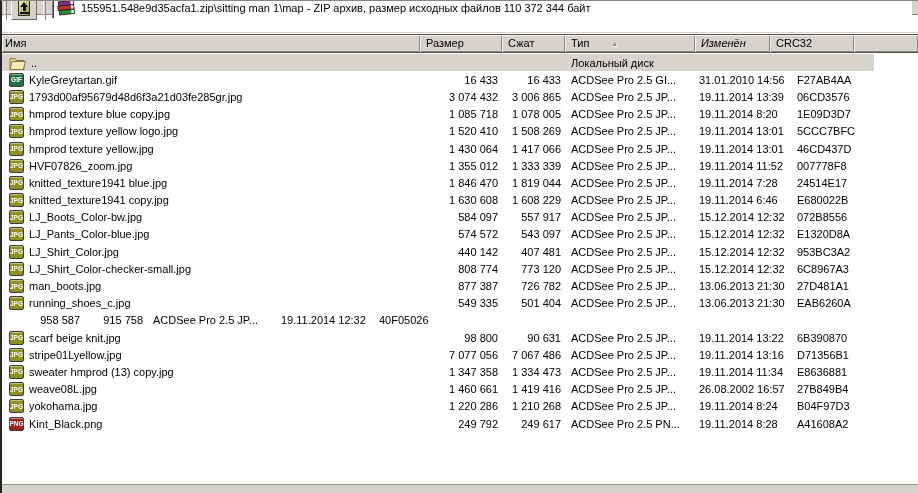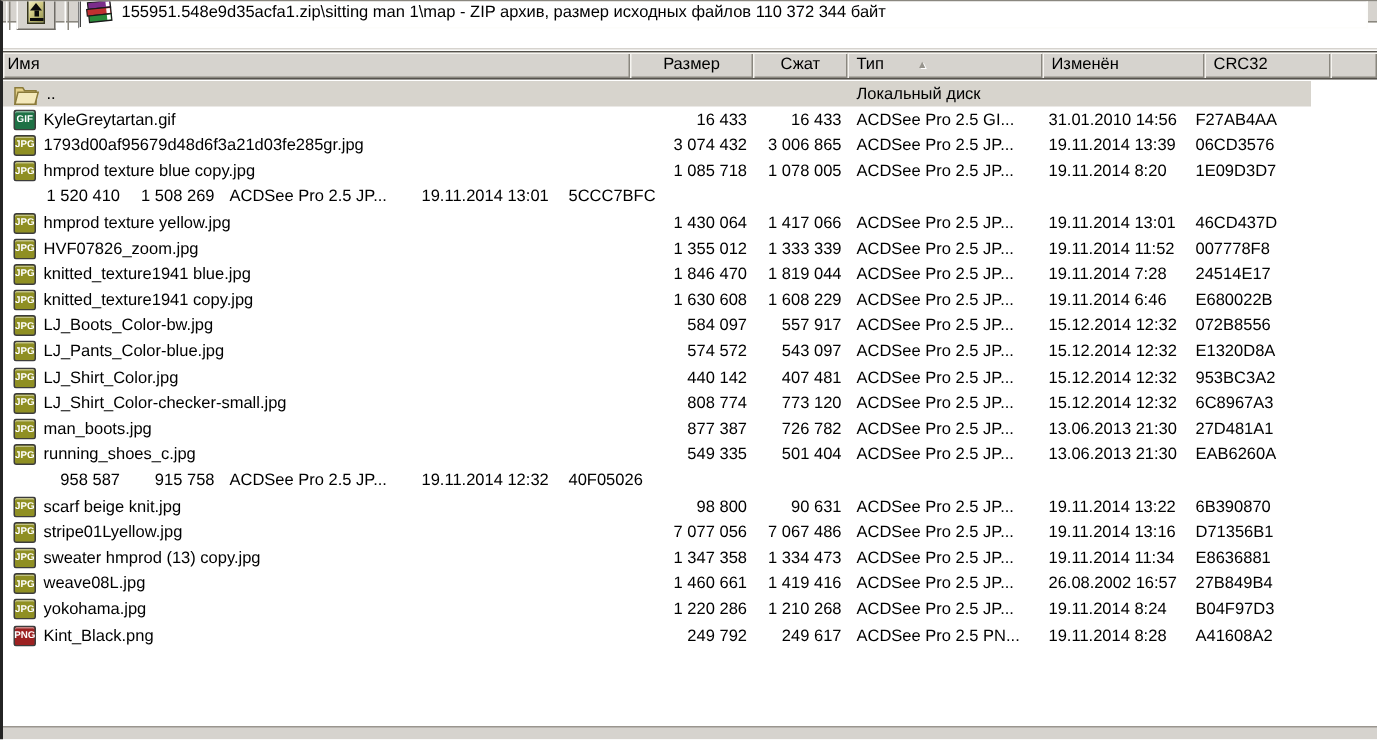--- a/index.html
+++ b/index.html
@@ -30,21 +30,21 @@
   .addrtext{white-space:nowrap;overflow:hidden;}
 
   
   .divider{position:absolute;left:0;right:0;top:31px;height:2px;background:#d6d3ce;border-bottom:1px solid #fdfdfb;}
 
   
   .header{position:absolute;left:0;right:0;top:33px;height:19px;display:flex;background:#d6d3ce;
           border-bottom:1px solid #55524c;border-top:1px solid #55524c;}
   .hcell{height:100%;background:#d6d3ce;padding:2px 6px 0 6px;white-space:nowrap;overflow:hidden;
          box-shadow:inset 1px 1px 0 #f6f4f0, inset -1px -1px 0 #8a877f;cursor:pointer;}
-  .hcell.right{text-align:center;}
+  .hcell.right{text-align:left;}
   .hfill{flex:1;}
   .sort{font-size:7px;color:#96938c;text-shadow:1px 1px 0 #fff;margin-left:22px;vertical-align:1px;}
 
   
   .list{position:absolute;left:0;right:0;top:53px;bottom:9px;background:#fff;overflow:hidden;}
   .row{display:flex;align-items:center;height:17.2px;width:872px;cursor:default;}
   .row.sel{background:#d7d4cd;}
   .c-name{width:418px;display:flex;align-items:center;padding-left:7px;white-space:nowrap;overflow:hidden;}
   .iconslot{flex:0 0 auto;display:flex;align-items:center;margin-right:5px;}
   .c-size{width:82px;text-align:right;padding-right:4px;}
@@ -91,21 +91,21 @@
       <span class="addrtext">155951.548e9d35acfa1.zip\sitting man 1\map - ZIP архив, размер исходных файлов 110 372 344 байт</span>
     </div>
   </div>
   <div class="divider"></div>
 
   <div class="header">
     <div class="hcell" style="padding-left: 3px; width: 418px;"><span>Имя</span></div>
     <div class="hcell right" style="width: 82px;"><span>Размер</span></div>
     <div class="hcell right" style="width: 63px;"><span>Сжат</span></div>
     <div class="hcell" style="width: 130px;"><span>Тип</span><span class="sort">▲</span></div>
-    <div class="hcell" style="width: 108px;"><span>Изменён</span></div>
+    <div class="hcell" style="width: 75px; font-style: italic;"><span>Изменён</span></div>
     <div class="hcell" style="width: 84px;"><span>CRC32</span></div>
     <div class="hcell hfill"></div>
   </div>
 
   <div class="list" id="list">
     <div class="row sel">
       <span class="c-name">
           <span class="iconslot">
             <svg width="17" height="14" viewBox="0 0 17 14">
               <path d="M1 2.5h5.2l1.2 2H15v9H1z" fill="#e4d089" stroke="#8a7a3a"></path>
@@ -161,20 +161,26 @@
         </span>
       <span class="c-size">1 085 718</span>
       <span class="c-packed">1 078 005</span>
       <span class="c-type">ACDSee Pro 2.5 JP...</span>
       <span class="c-mod">19.11.2014 8:20</span>
       <span class="c-crc">1E09D3D7</span>
       <span class="c-pad"></span>
     </div>
 
     <div class="row">
+      <span class="c-name">
+          <span class="iconslot">
+            <span class="filebadge" style="background:#8f8f23">JPG</span>
+          </span>
+          <span class="fname">hmprod texture yellow logo.jpg</span>
+        </span>
       <span class="c-size">1 520 410</span>
       <span class="c-packed">1 508 269</span>
       <span class="c-type">ACDSee Pro 2.5 JP...</span>
       <span class="c-mod">19.11.2014 13:01</span>
       <span class="c-crc">5CCC7BFC</span>
       <span class="c-pad"></span>
     </div>
 
     <div class="row">
       <span class="c-name">

